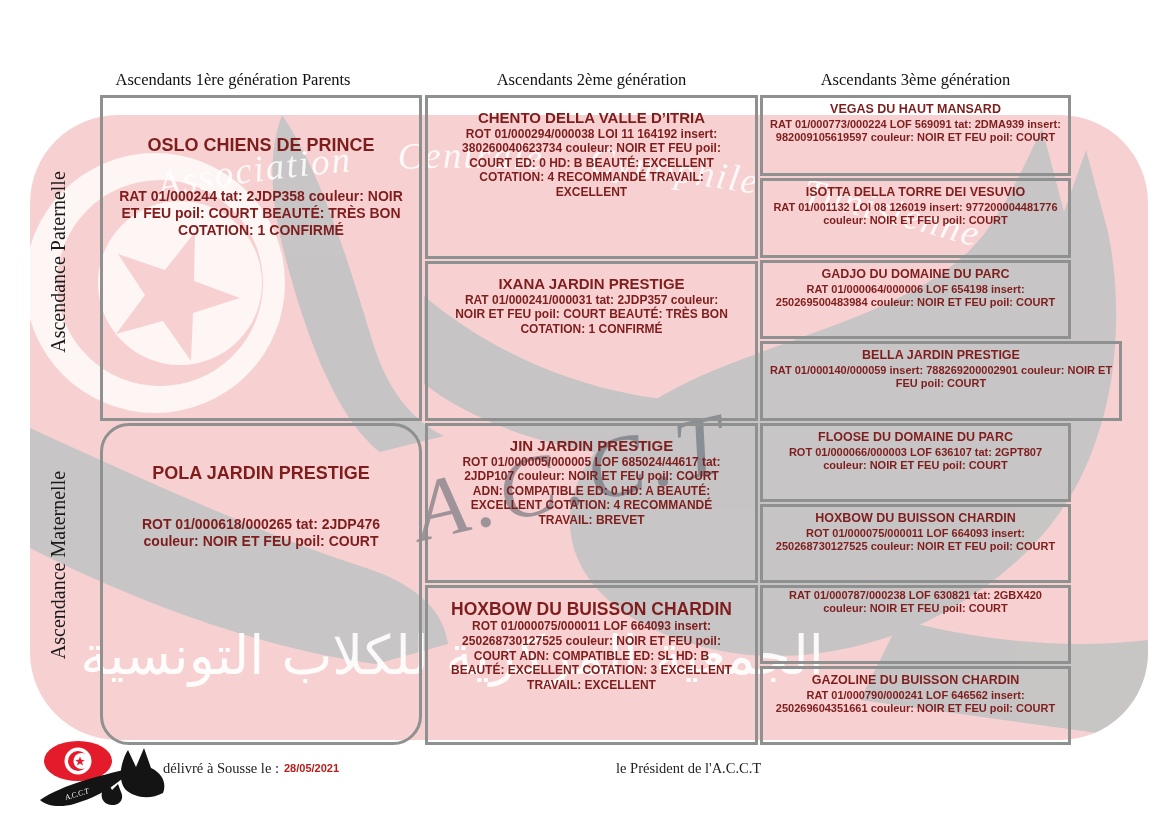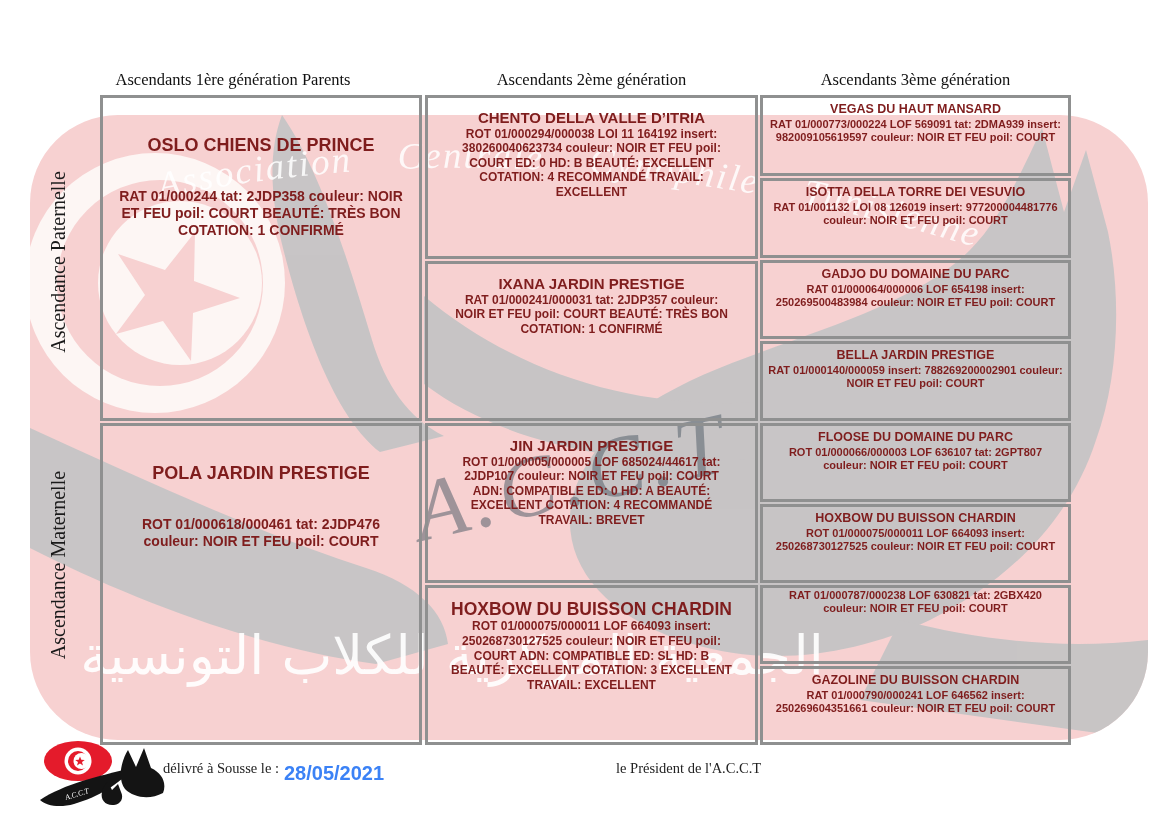--- a/index.html
+++ b/index.html
@@ -21,21 +21,21 @@
   .c1 .cell-title{margin-top:38px;font-size:18px;padding:0 8px;}
   .c1 .cell-body{margin-top:32px;font-size:14px;padding:0 10px;}
   .c2 .cell-title{margin-top:12px;font-size:15px;padding:0 4px;}
   .c2 .cell-title.t-lg{font-size:17.5px;}
   .c2 .cell-body{font-size:12px;padding:0 21px;}
   .c3 .cell-title{margin-top:5px;font-size:12.5px;padding:0 3px;}
   .c3 .cell-body{margin-top:1px;font-size:11px;padding:0 5px;line-height:1.2;}
   
   .foot-serif{position:absolute;color:#222;font-family:"Liberation Serif","DejaVu Serif",serif;
               font-size:14.5px;white-space:nowrap;}
-  .foot-date{position:absolute;color:#3b82f6;font-weight:bold;font-size:20px;white-space:nowrap;}
+  .foot-date{position:absolute;color:#b91c1c;font-weight:bold;font-size:11px;white-space:nowrap;}
   .logo{position:absolute;left:36px;top:740px;width:140px;height:75px;}
 </style>
 </head>
 <body>
 
 <div class="page">
 
   <svg class="bg" width="1169" height="827" viewBox="0 0 1169 827">
     <defs>
       <clipPath id="card">
@@ -75,23 +75,23 @@
   <div class="hdr" style="left:425px;width:333px;">Ascendants 2ème génération</div>
   <div class="hdr" style="left:760px;width:311px;">Ascendants 3ème génération</div>
 
   <div class="side" style="left:-98px;top:247px;">Ascendance Paternelle</div>
   <div class="side" style="left:-98px;top:550px;">Ascendance Maternelle</div>
 
   <div class="cell c1" style="left:100px;top:95px;width:322px;height:326px;">
     <div class="cell-title">OSLO CHIENS DE PRINCE</div>
     <div class="cell-body">RAT 01/000244 tat: 2JDP358 couleur: NOIR ET FEU poil: COURT BEAUTÉ: TRÈS BON COTATION: 1 CONFIRMÉ</div>
   </div>
-  <div class="cell c1" style="left:100px;top:423px;width:322px;height:322px;">
+  <div class="cell c1" style="left:100px;top:423px;width:322px;height:322px;border-radius:29px;">
     <div class="cell-title">POLA JARDIN PRESTIGE</div>
-    <div class="cell-body">ROT 01/000618/000461 tat: 2JDP476 couleur: NOIR ET FEU poil: COURT</div>
+    <div class="cell-body">ROT 01/000618/000265 tat: 2JDP476 couleur: NOIR ET FEU poil: COURT</div>
   </div>
 
   <div class="cell c2" style="left:425px;top:95px;width:333px;height:164px;">
     <div class="cell-title">CHENTO DELLA VALLE D’ITRIA</div>
     <div class="cell-body">ROT 01/000294/000038 LOI 11 164192 insert: 380260040623734 couleur: NOIR ET FEU poil: COURT ED: 0  HD: B  BEAUTÉ: EXCELLENT  COTATION: 4 RECOMMANDÉ  TRAVAIL: EXCELLENT</div>
   </div>
   <div class="cell c2" style="left:425px;top:261px;width:333px;height:160px;">
     <div class="cell-title">IXANA JARDIN PRESTIGE</div>
     <div class="cell-body">RAT 01/000241/000031 tat: 2JDP357 couleur: NOIR ET FEU poil: COURT  BEAUTÉ: TRÈS BON  COTATION: 1 CONFIRMÉ</div>
   </div>
@@ -109,21 +109,21 @@
     <div class="cell-body">RAT 01/000773/000224 LOF 569091 tat: 2DMA939 insert: 982009105619597 couleur: NOIR ET FEU poil: COURT</div>
   </div>
   <div class="cell c3" style="left:760px;top:178px;width:311px;height:80px;">
     <div class="cell-title">ISOTTA DELLA TORRE DEI VESUVIO</div>
     <div class="cell-body">RAT 01/001132 LOI 08 126019 insert: 977200004481776 couleur: NOIR ET FEU poil: COURT</div>
   </div>
   <div class="cell c3" style="left:760px;top:260px;width:311px;height:79px;">
     <div class="cell-title">GADJO DU DOMAINE DU PARC</div>
     <div class="cell-body">RAT 01/000064/000006 LOF 654198 insert: 250269500483984 couleur: NOIR ET FEU poil: COURT</div>
   </div>
-  <div class="cell c3" style="left:760px;top:341px;width:311px;height:80px;">
+  <div class="cell c3" style="left:760px;top:341px;width:362px;height:80px;">
     <div class="cell-title">BELLA JARDIN PRESTIGE</div>
     <div class="cell-body">RAT 01/000140/000059 insert: 788269200002901 couleur: NOIR ET FEU poil: COURT</div>
   </div>
   <div class="cell c3" style="left:760px;top:423px;width:311px;height:79px;">
     <div class="cell-title">FLOOSE DU DOMAINE DU PARC</div>
     <div class="cell-body">ROT 01/000066/000003 LOF 636107 tat: 2GPT807 couleur: NOIR ET FEU poil: COURT</div>
   </div>
   <div class="cell c3" style="left:760px;top:504px;width:311px;height:79px;">
     <div class="cell-title">HOXBOW DU BUISSON CHARDIN</div>
     <div class="cell-body">ROT 01/000075/000011 LOF 664093 insert: 250268730127525 couleur: NOIR ET FEU poil: COURT</div>

